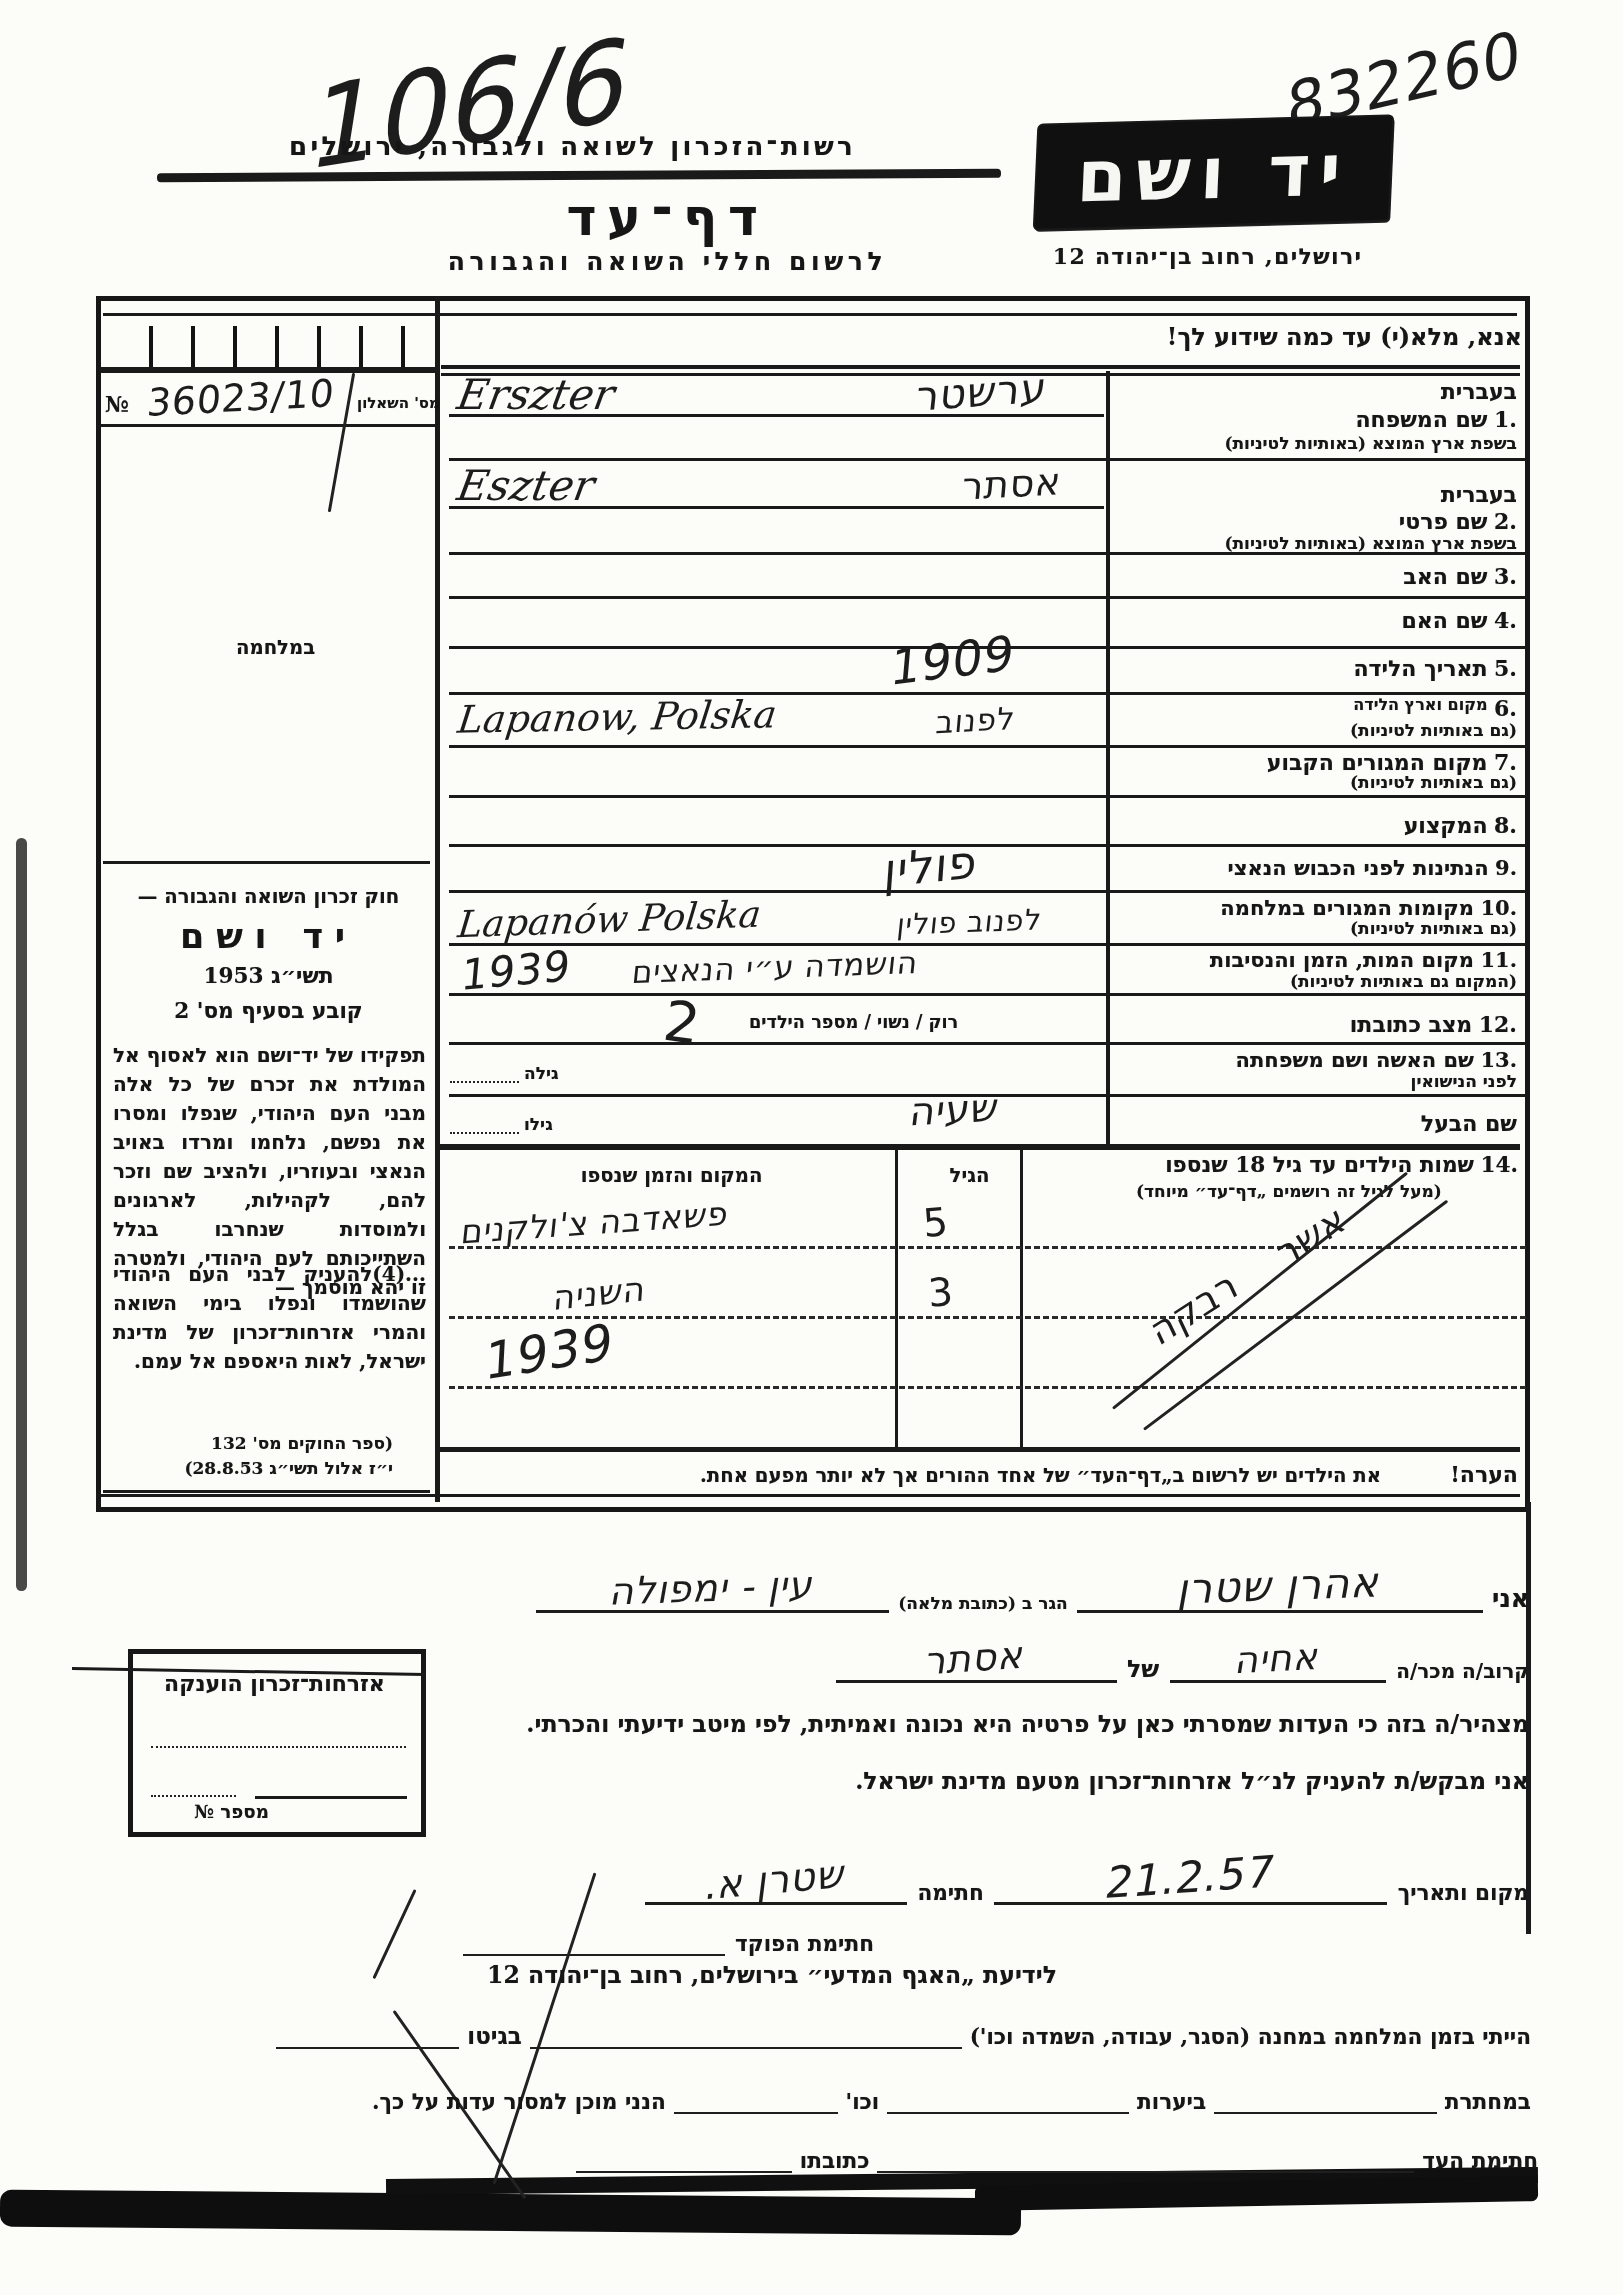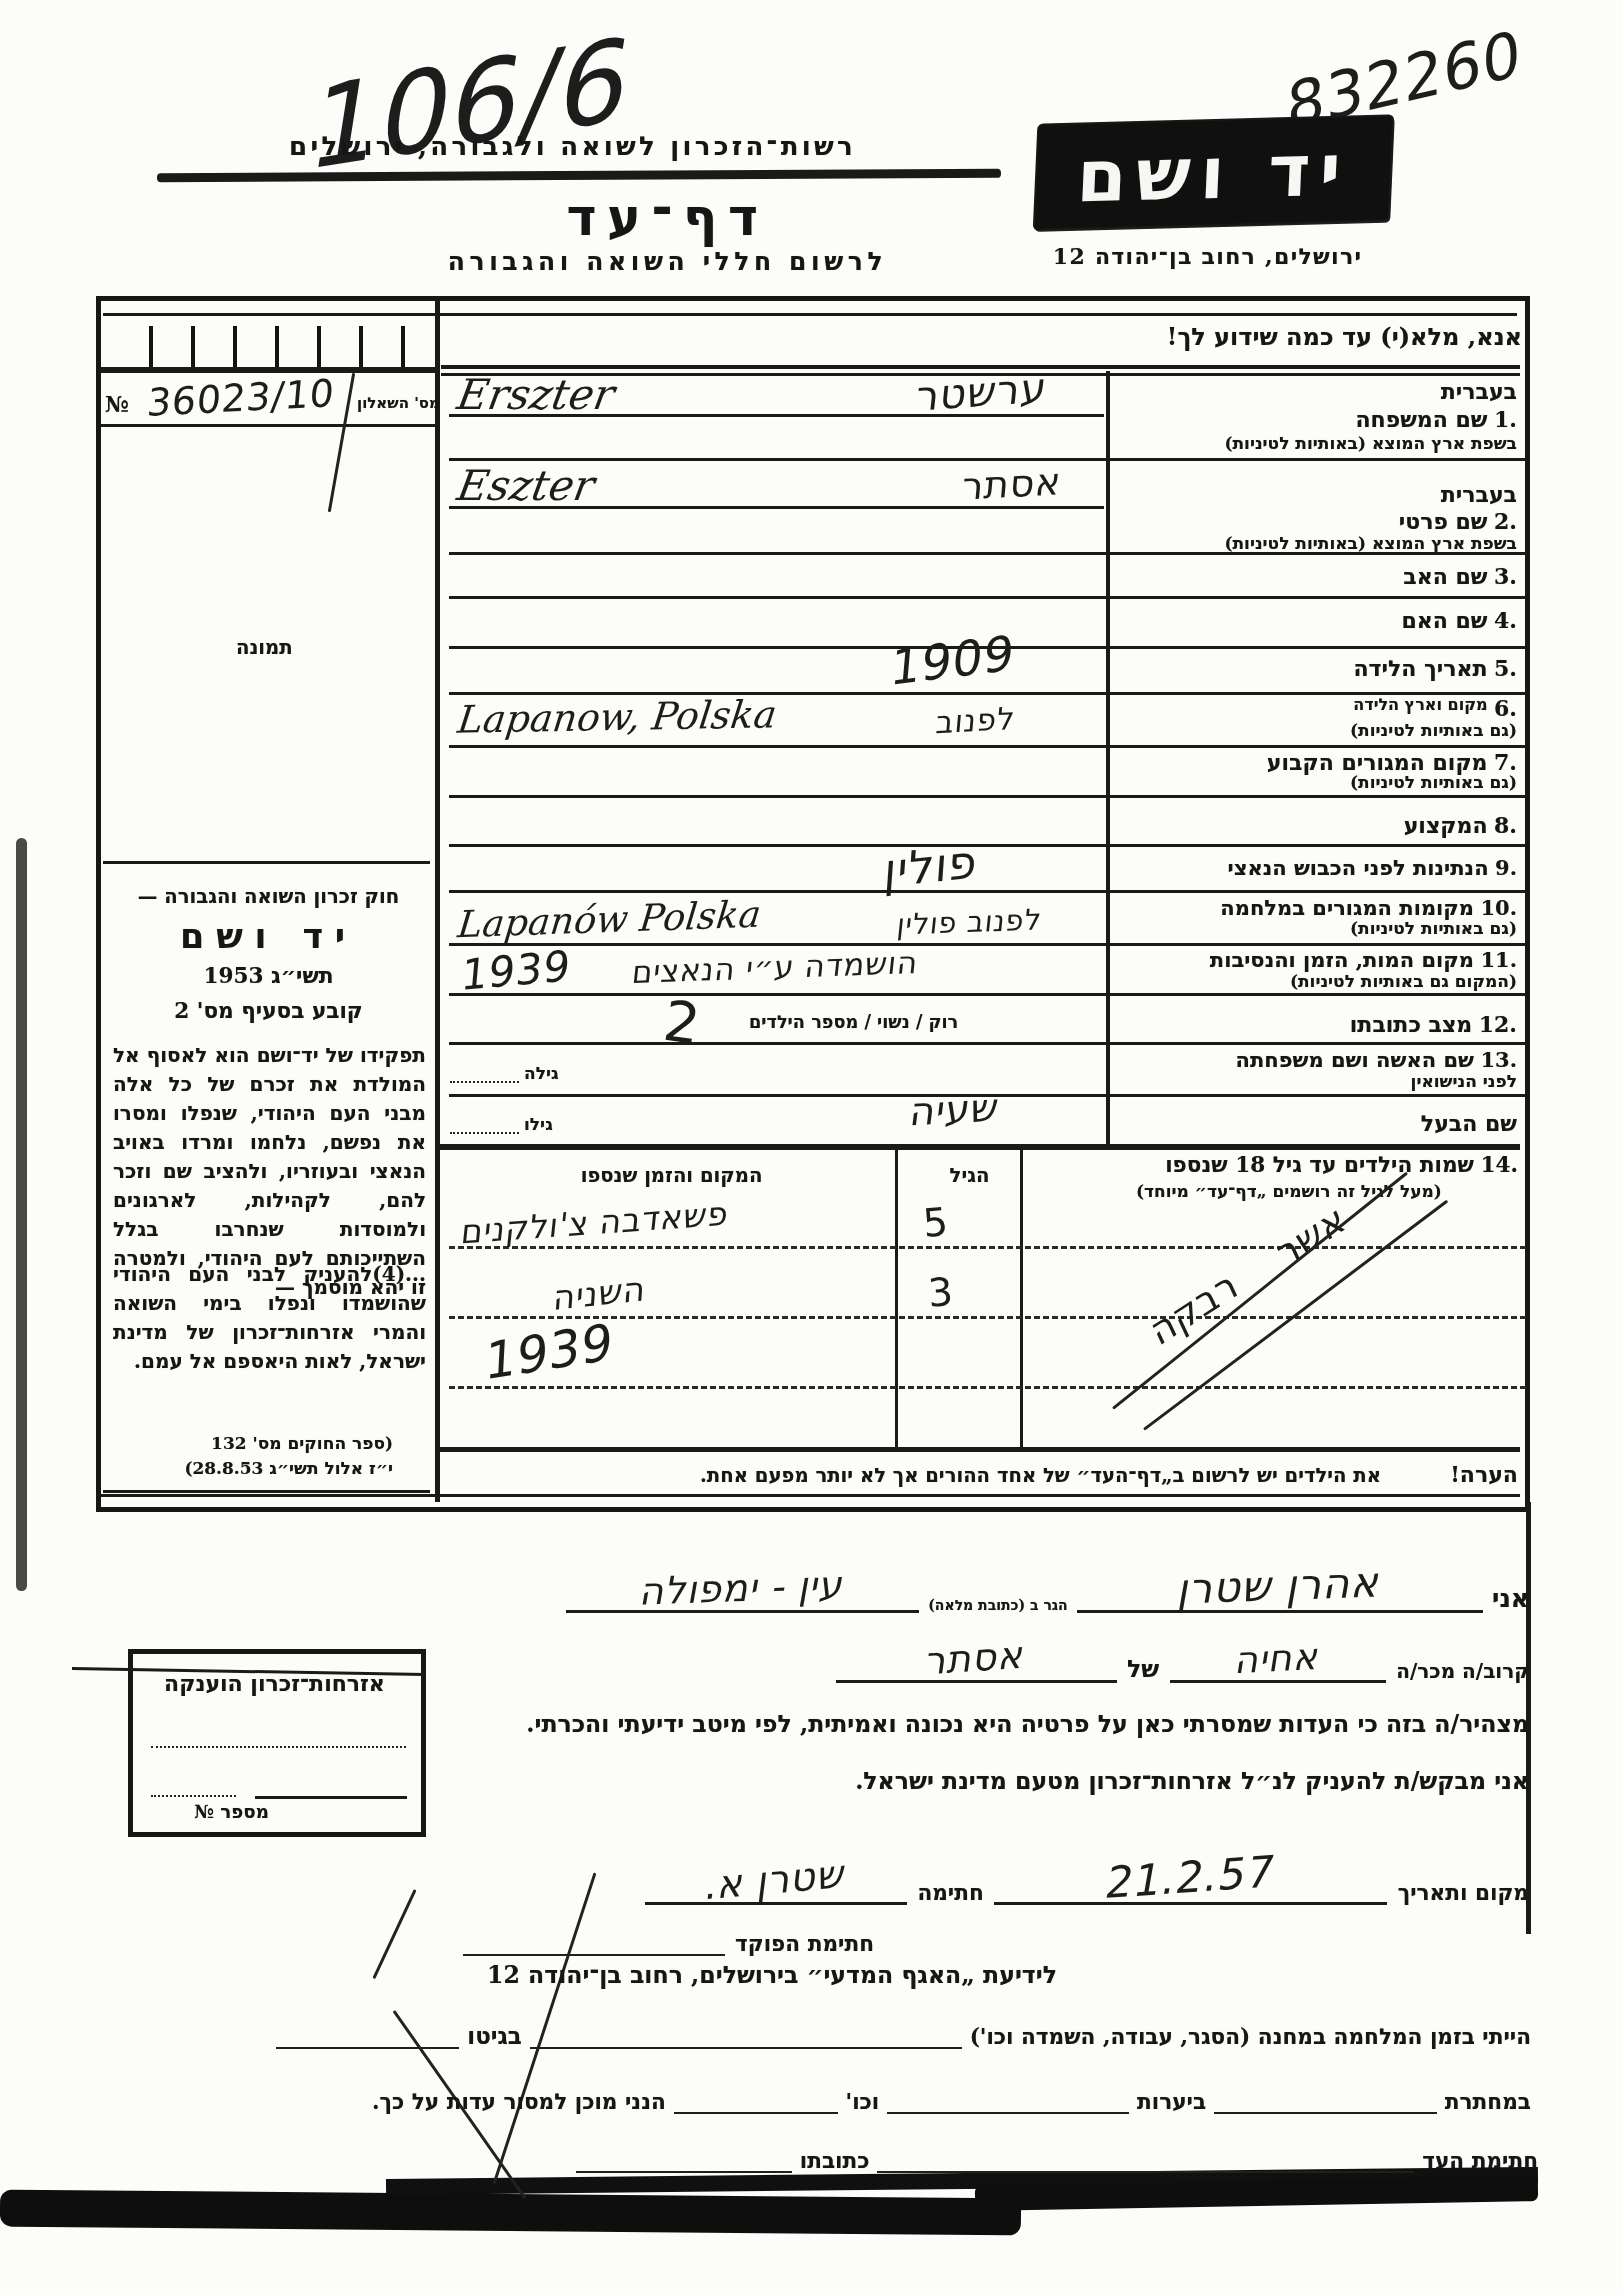--- a/index.html
+++ b/index.html
@@ -63,21 +63,21 @@
   <div class="abs print" style="left:105px;top:391px;font-size:22px;">№</div>
   <div class="abs hw" style="left:147px;top:376px;font-size:38px;transform:rotate(-3deg) skewX(-8deg);">36023/10</div>
   <div class="abs stroke" style="left:340px;top:372px;width:2.6px;height:141px;transform:rotate(10deg);"></div>
   <div class="abs print rtl nw" style="left:357px;top:394px;font-size:15px;text-align:center;">מס' השאלון</div>
 
   <div class="abs print rtl" style="left:1113px;top:322px;width:409px;font-size:24px;">אנא, מלא(י) עד כמה שידוע לך!</div>
 
   <div class="abs hline" style="left:441px;top:365px;width:1079px;height:3.9px;"></div>
   <div class="abs hline" style="left:441px;top:373px;width:1079px;height:2.6px;"></div>
 
-  <div class="abs print rtl" style="left:236px;top:636px;font-size:19.6px;">תמונה</div>
+  <div class="abs print rtl" style="left:236px;top:636px;font-size:19.6px;">במלחמה</div>
 
   <div class="abs hline" style="left:449px;top:414px;width:655px;height:3.3px;"></div>
   <div class="abs hline" style="left:449px;top:506px;width:655px;height:3.3px;"></div>
   <div class="abs hline" style="left:449px;top:458px;width:1077px;height:3.3px;"></div>
   <div class="abs hline" style="left:449px;top:552px;width:1077px;height:3.3px;"></div>
   <div class="abs hline" style="left:449px;top:596px;width:1077px;height:3.3px;"></div>
   <div class="abs hline" style="left:449px;top:646px;width:1077px;height:3.3px;"></div>
   <div class="abs hline" style="left:449px;top:692px;width:1077px;height:3.3px;"></div>
   <div class="abs hline" style="left:449px;top:745px;width:1077px;height:3.3px;"></div>
   <div class="abs hline" style="left:449px;top:795px;width:1077px;height:3.3px;"></div>
@@ -233,21 +233,21 @@
   <div class="abs dotline" style="left:151px;top:1746px;width:255px;"></div>
   <div class="abs dotline" style="left:151px;top:1795px;width:85px;"></div>
   <div class="abs hline" style="left:255px;top:1796px;width:152px;height:2.6px;"></div>
   <div class="abs print rtl" style="left:151px;top:1801px;width:118px;font-size:18.3px;">מספר №</div>
 
   <div class="abs flexr" style="left:429px;top:1553px;width:1100px;height:60px;gap:9.2px;">
     <span class="print rtl" style="font-size:25px;">אני</span>
     <span class="bb" style="width:406px;text-align:center;">
       <span class="hw" style="font-size:42px;display:inline-block;transform:rotate(-2deg) skewX(-12deg);">אהרן שטרן</span>
     </span>
-    <span class="print rtl nw" style="font-size:14px;text-align:right;">הגר ב (כתובת מלאה)</span>
+    <span class="print rtl nw" style="font-size:17px;text-align:right;">הגר ב (כתובת מלאה)</span>
     <span class="bb" style="width:353px;text-align:center;">
       <span class="hw" style="font-size:38px;display:inline-block;transform:rotate(-2deg) skewX(-12deg);">עין - ימפולה</span>
     </span>
   </div>
 
   <div class="abs flexr" style="left:429px;top:1627px;width:1100px;height:56px;gap:10.5px;">
     <span class="print rtl nw" style="font-size:20px;">קרוב/ה מכר/ה</span>
     <span class="bb" style="width:216px;text-align:center;">
       <span class="hw" style="font-size:37px;display:inline-block;transform:rotate(-3deg) skewX(-12deg);">אחיה</span>
     </span>

